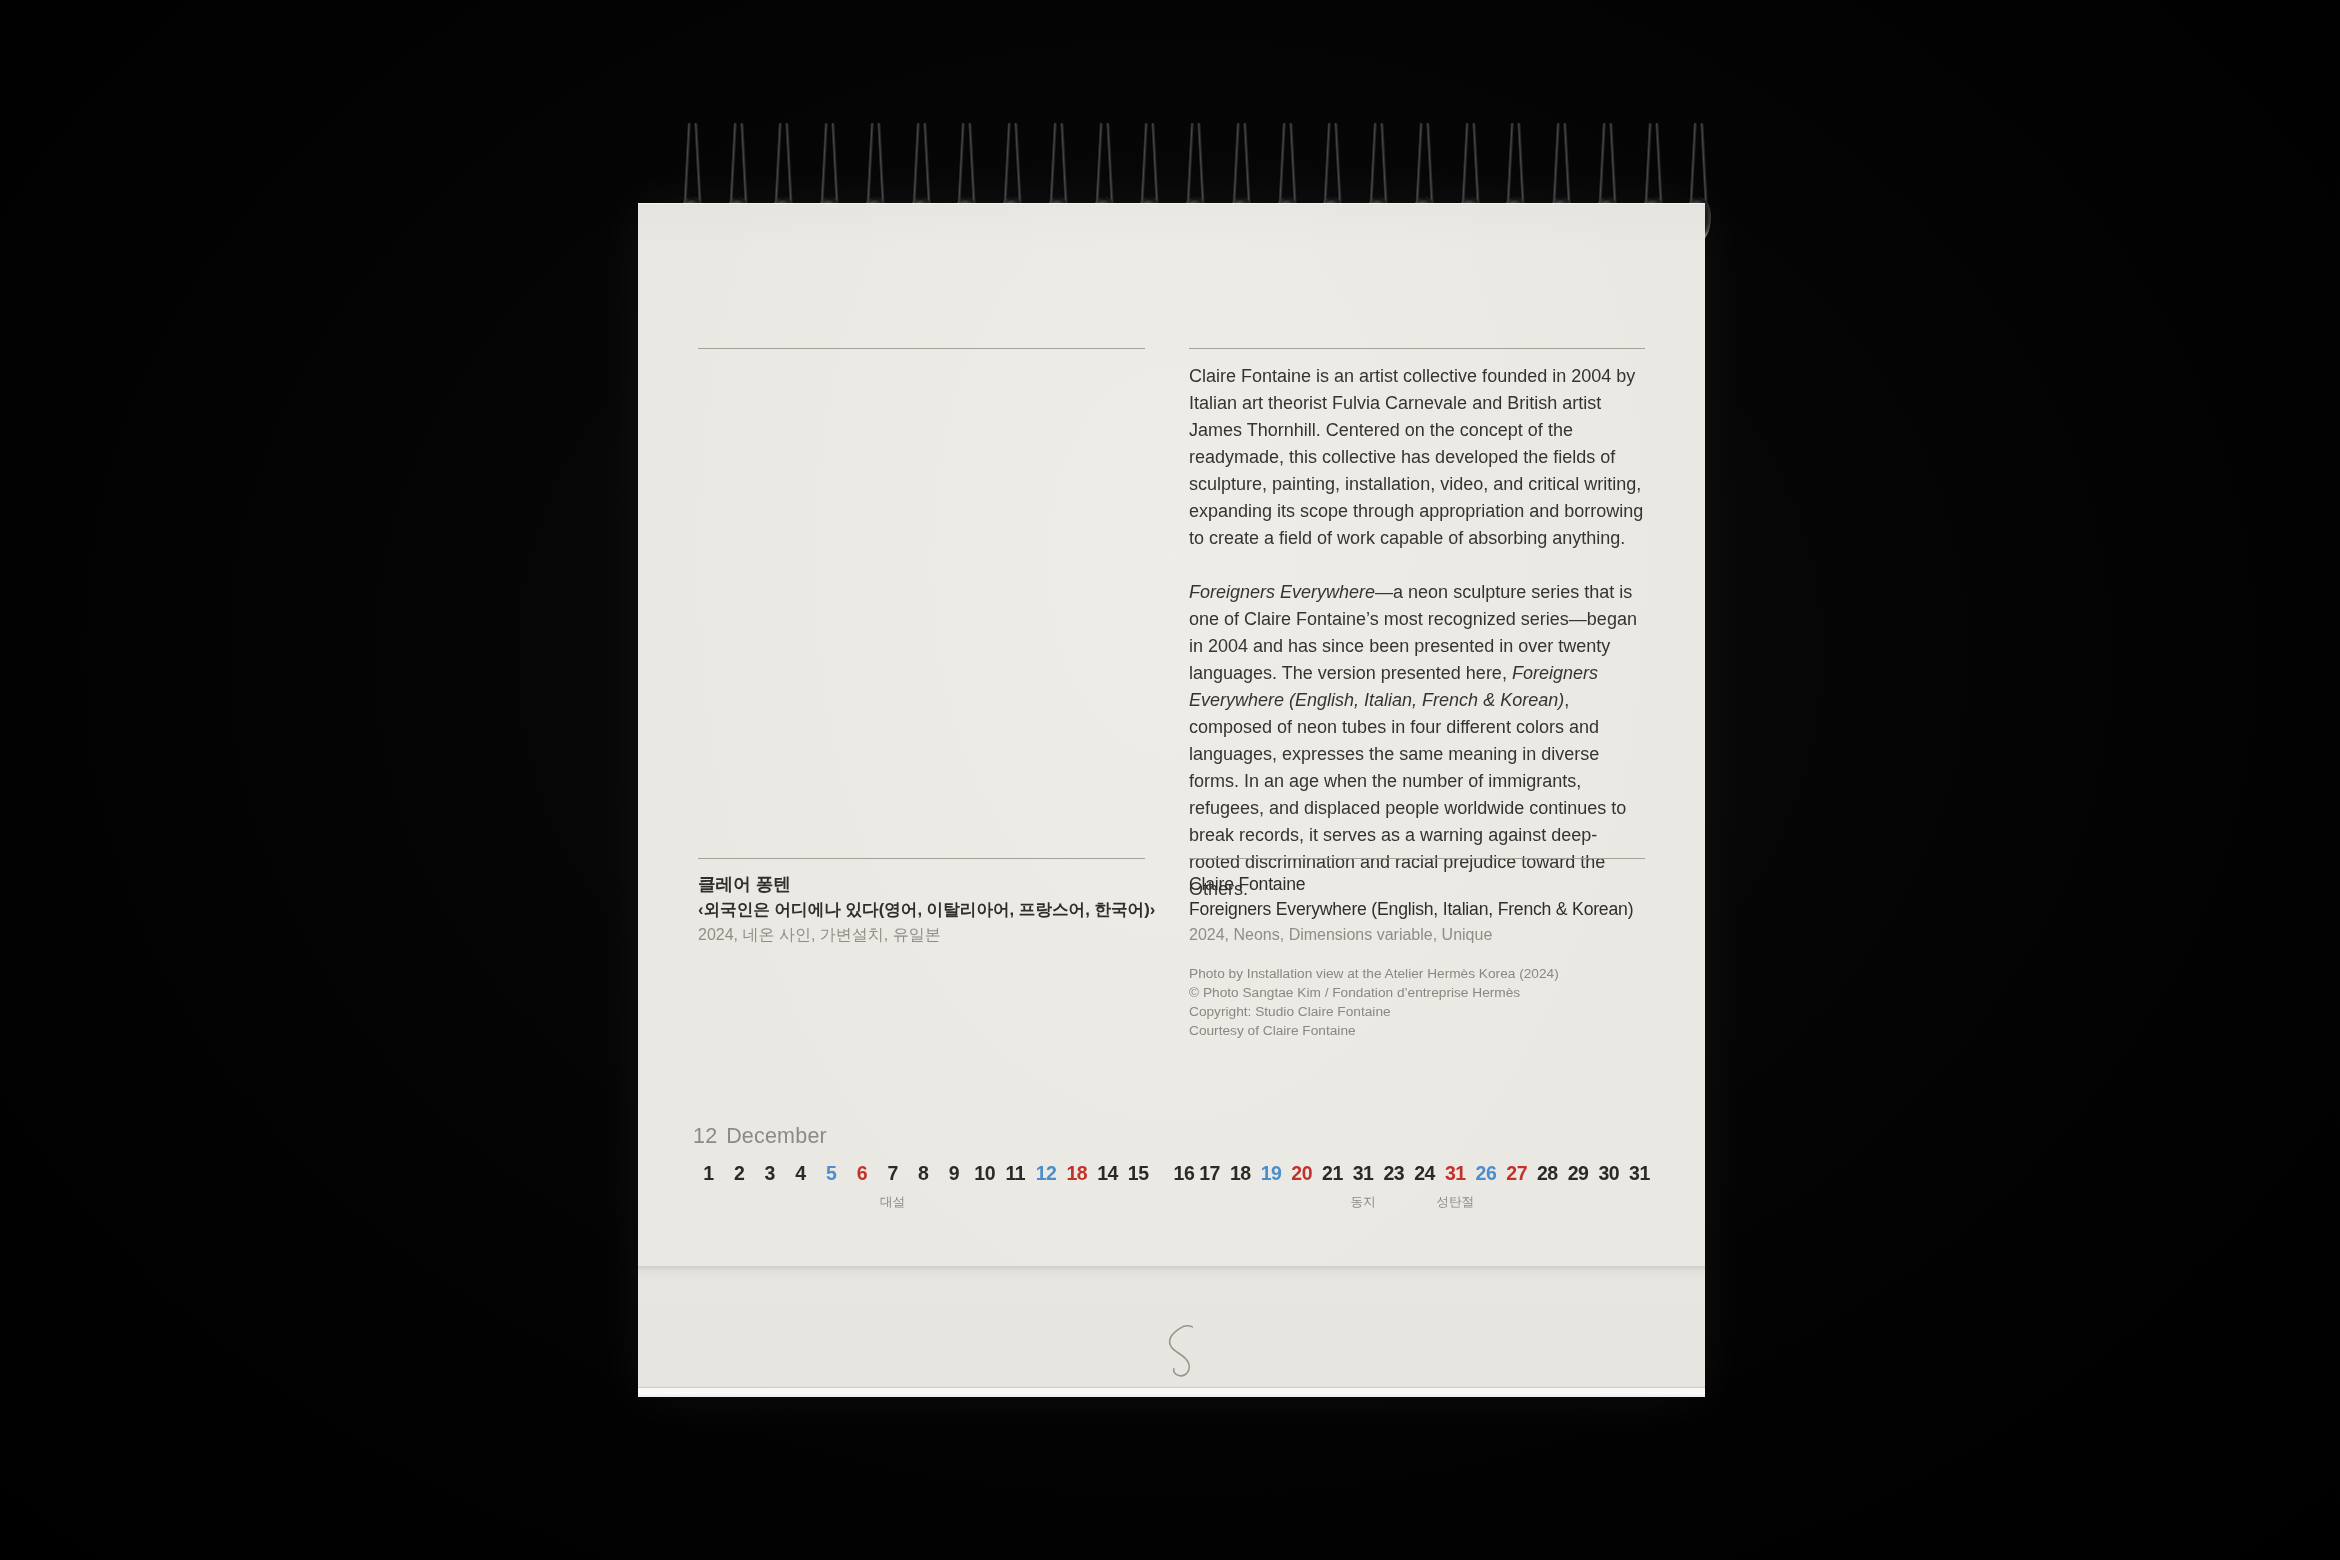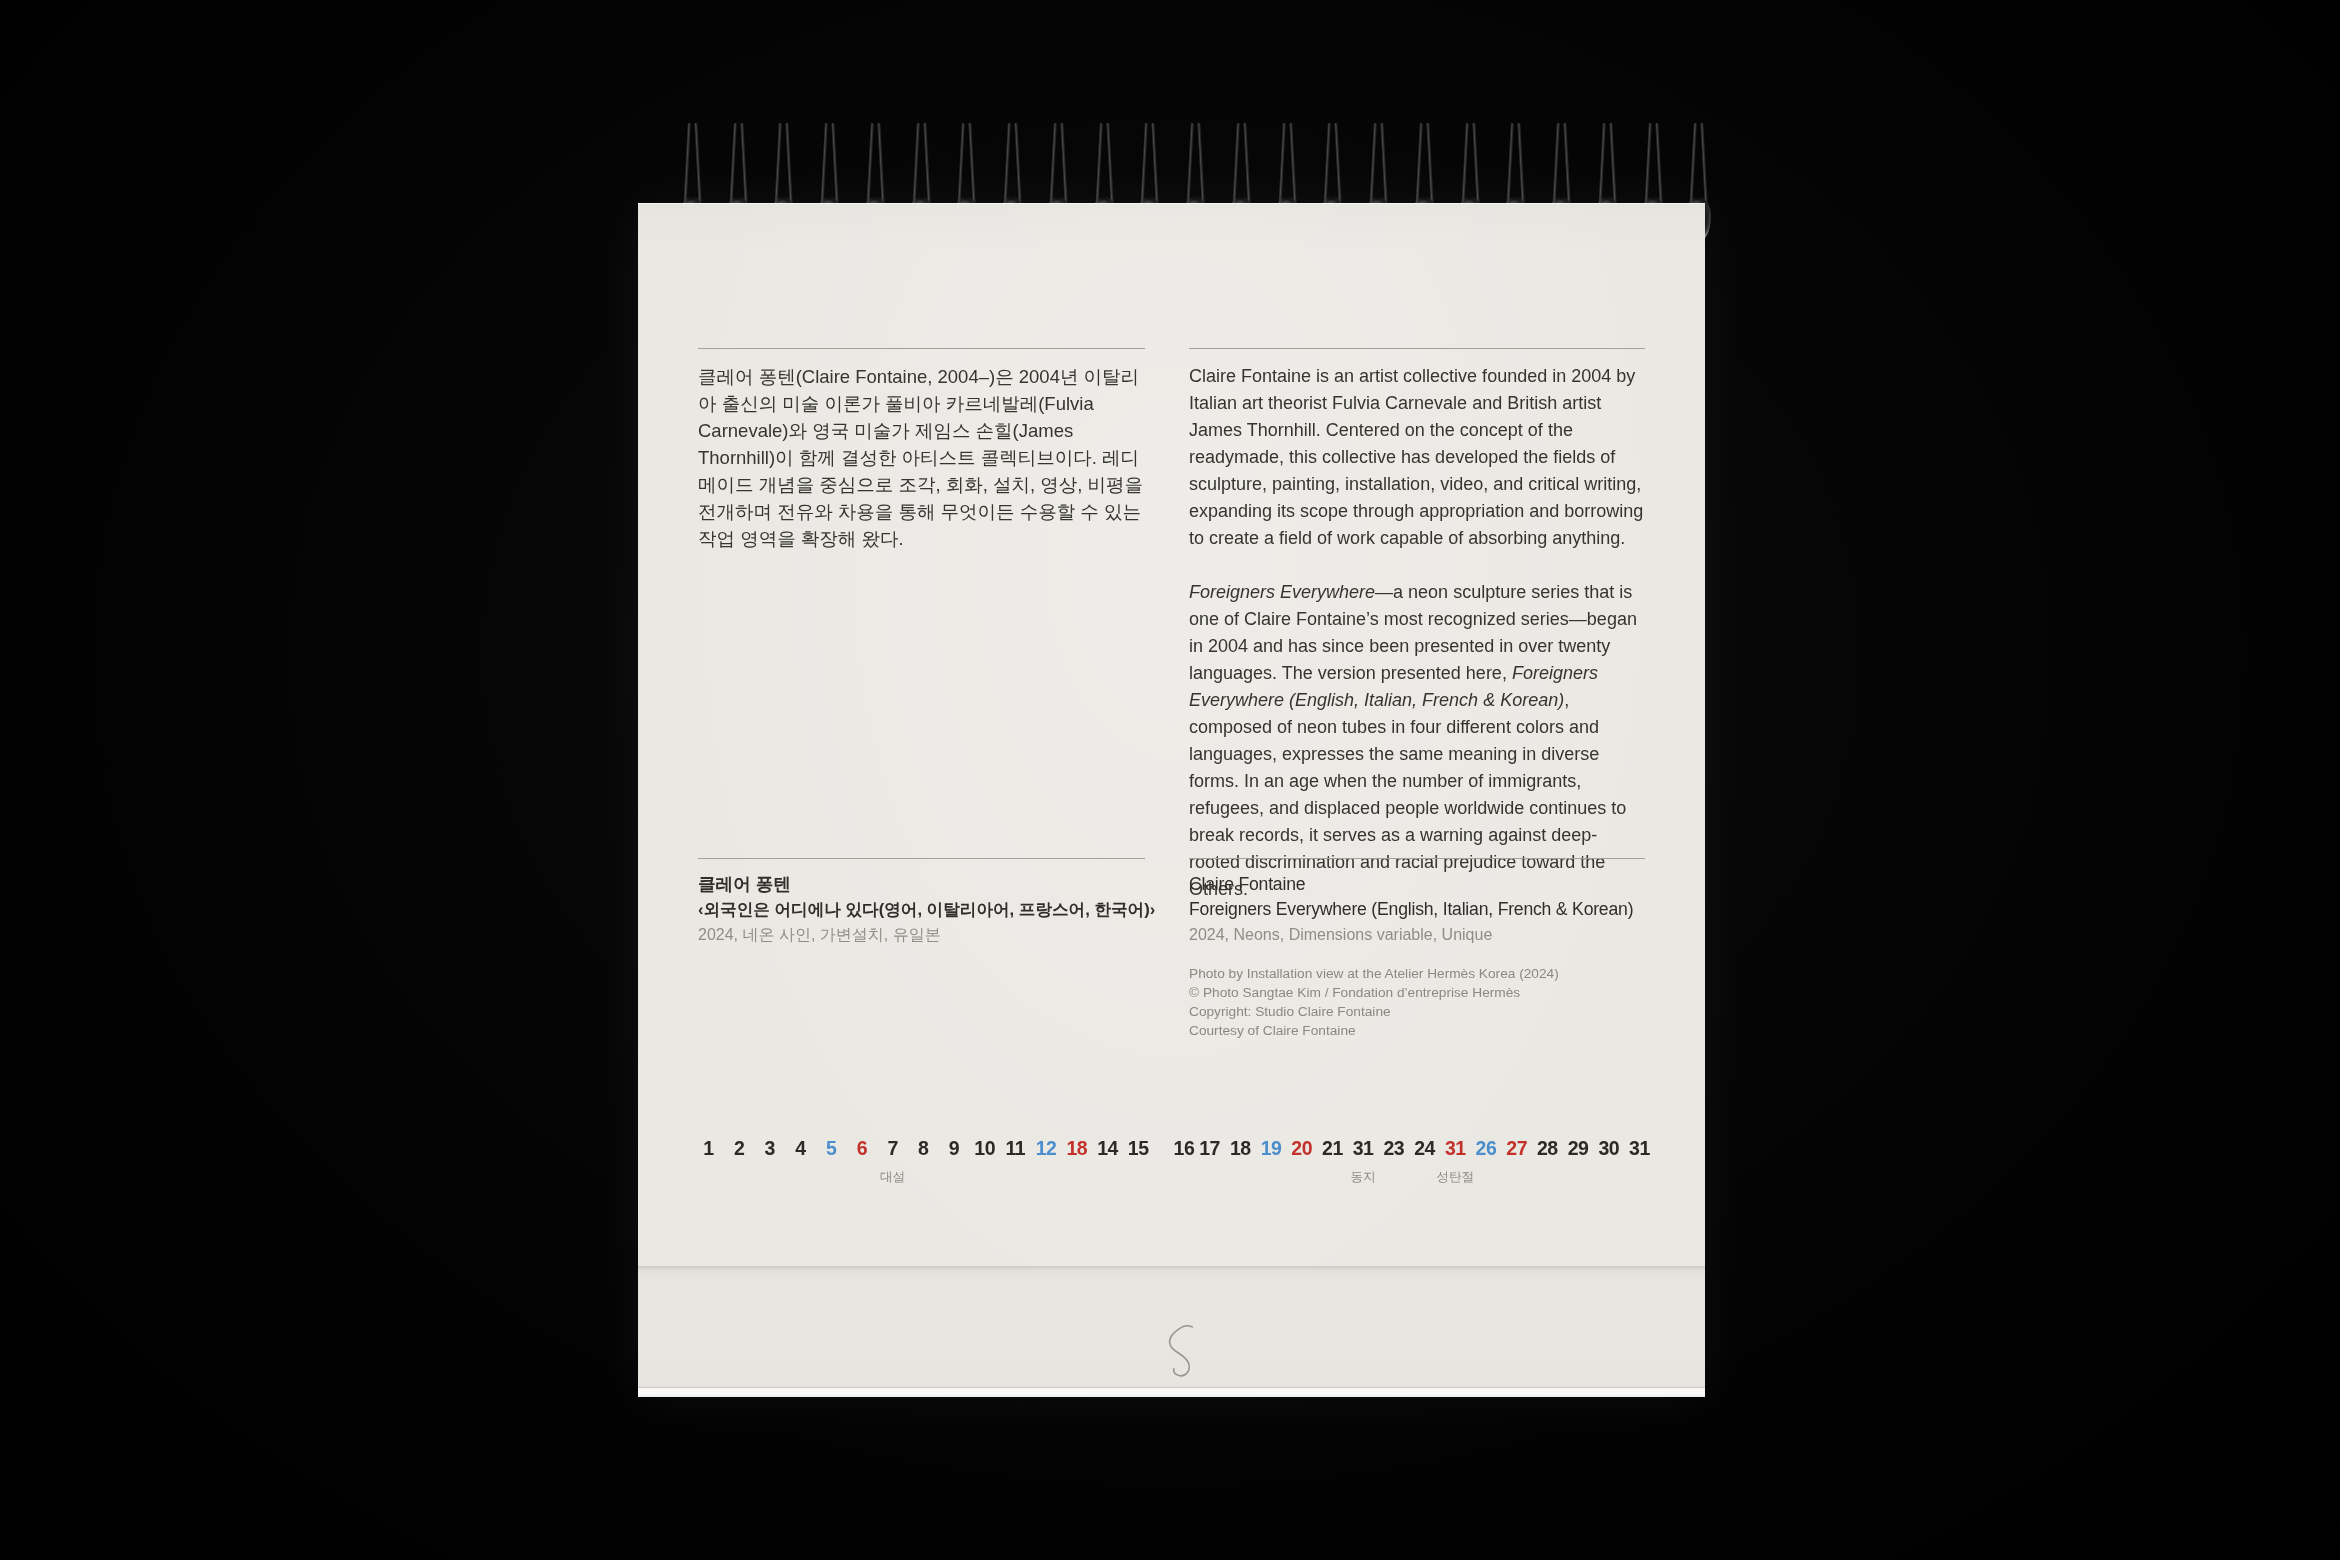--- a/index.html
+++ b/index.html
@@ -185,21 +185,20 @@
         <i class="wr"></i>
         <b></b>
       </div>
     </div>
 
   <div class="calendar-page">
 
     <div class="col col-left">
       <div class="rule"></div>
       <div class="body-text">
-        <p>클레어 퐁텐(Claire Fontaine, 2004–)은 2004년 이탈리아 출신의 미술 이론가 풀비아 카르네발레(Fulvia Carnevale)와 영국 미술가 제임스 손힐(James Thornhill)이 함께 결성한 아티스트 콜렉티브이다. 레디메이드 개념을 중심으로 조각, 회화, 설치, 영상, 비평을 전개하며 전유와 차용을 통해 무엇이든 수용할 수 있는 작업 영역을 확장해 왔다.</p>
       </div>
     </div>
 
     <div class="col col-right">
       <div class="rule"></div>
       <div class="body-text">
         <p>Claire Fontaine is an artist collective founded in 2004 by Italian art theorist Fulvia Carnevale and British artist James Thornhill. Centered on the concept of the readymade, this collective has developed the fields of sculpture, painting, installation, video, and critical writing, expanding its scope through appropriation and borrowing to create a field of work capable of absorbing anything.</p>
         <p><i>Foreigners Everywhere</i><span>—a neon sculpture series that is one of Claire Fontaine’s most recognized series—began in 2004 and has since been presented in over twenty languages. The version presented here, </span><i>Foreigners Everywhere (English, Italian, French &amp; Korean)</i><span>, composed of neon tubes in four different colors and languages, expresses the same meaning in diverse forms. In an age when the number of immigrants, refugees, and displaced people worldwide continues to break records, it serves as a warning against deep-rooted discrimination and racial prejudice toward the Others.</span></p>
       </div>
     </div>
@@ -218,20 +217,23 @@
       <div class="cap-details">2024, Neons, Dimensions variable, Unique</div>
       <div class="credits">
         <div>Photo by Installation view at the Atelier Hermès Korea (2024)</div>
         <div>© Photo Sangtae Kim / Fondation d’entreprise Hermès</div>
         <div>Copyright: Studio Claire Fontaine</div>
         <div>Courtesy of Claire Fontaine</div>
       </div>
     </div>
 
     <div class="month">
+      <div class="month-header">
+        <span class="mnum">12</span><span>December</span>
+      </div>
       <div class="days-row">
           <div class="day"><span class="num" style="color: rgb(43, 42, 38);">1</span></div>
           <div class="day"><span class="num" style="color: rgb(43, 42, 38);">2</span></div>
           <div class="day"><span class="num" style="color: rgb(43, 42, 38);">3</span></div>
           <div class="day"><span class="num" style="color: rgb(43, 42, 38);">4</span></div>
           <div class="day"><span class="num" style="color: rgb(76, 142, 205);">5</span></div>
           <div class="day"><span class="num" style="color: rgb(195, 49, 43);">6</span></div>
           <div class="day"><span class="num" style="color: rgb(43, 42, 38);">7</span><span class="term">대설</span></div>
           <div class="day"><span class="num" style="color: rgb(43, 42, 38);">8</span></div>
           <div class="day"><span class="num" style="color: rgb(43, 42, 38);">9</span></div>

